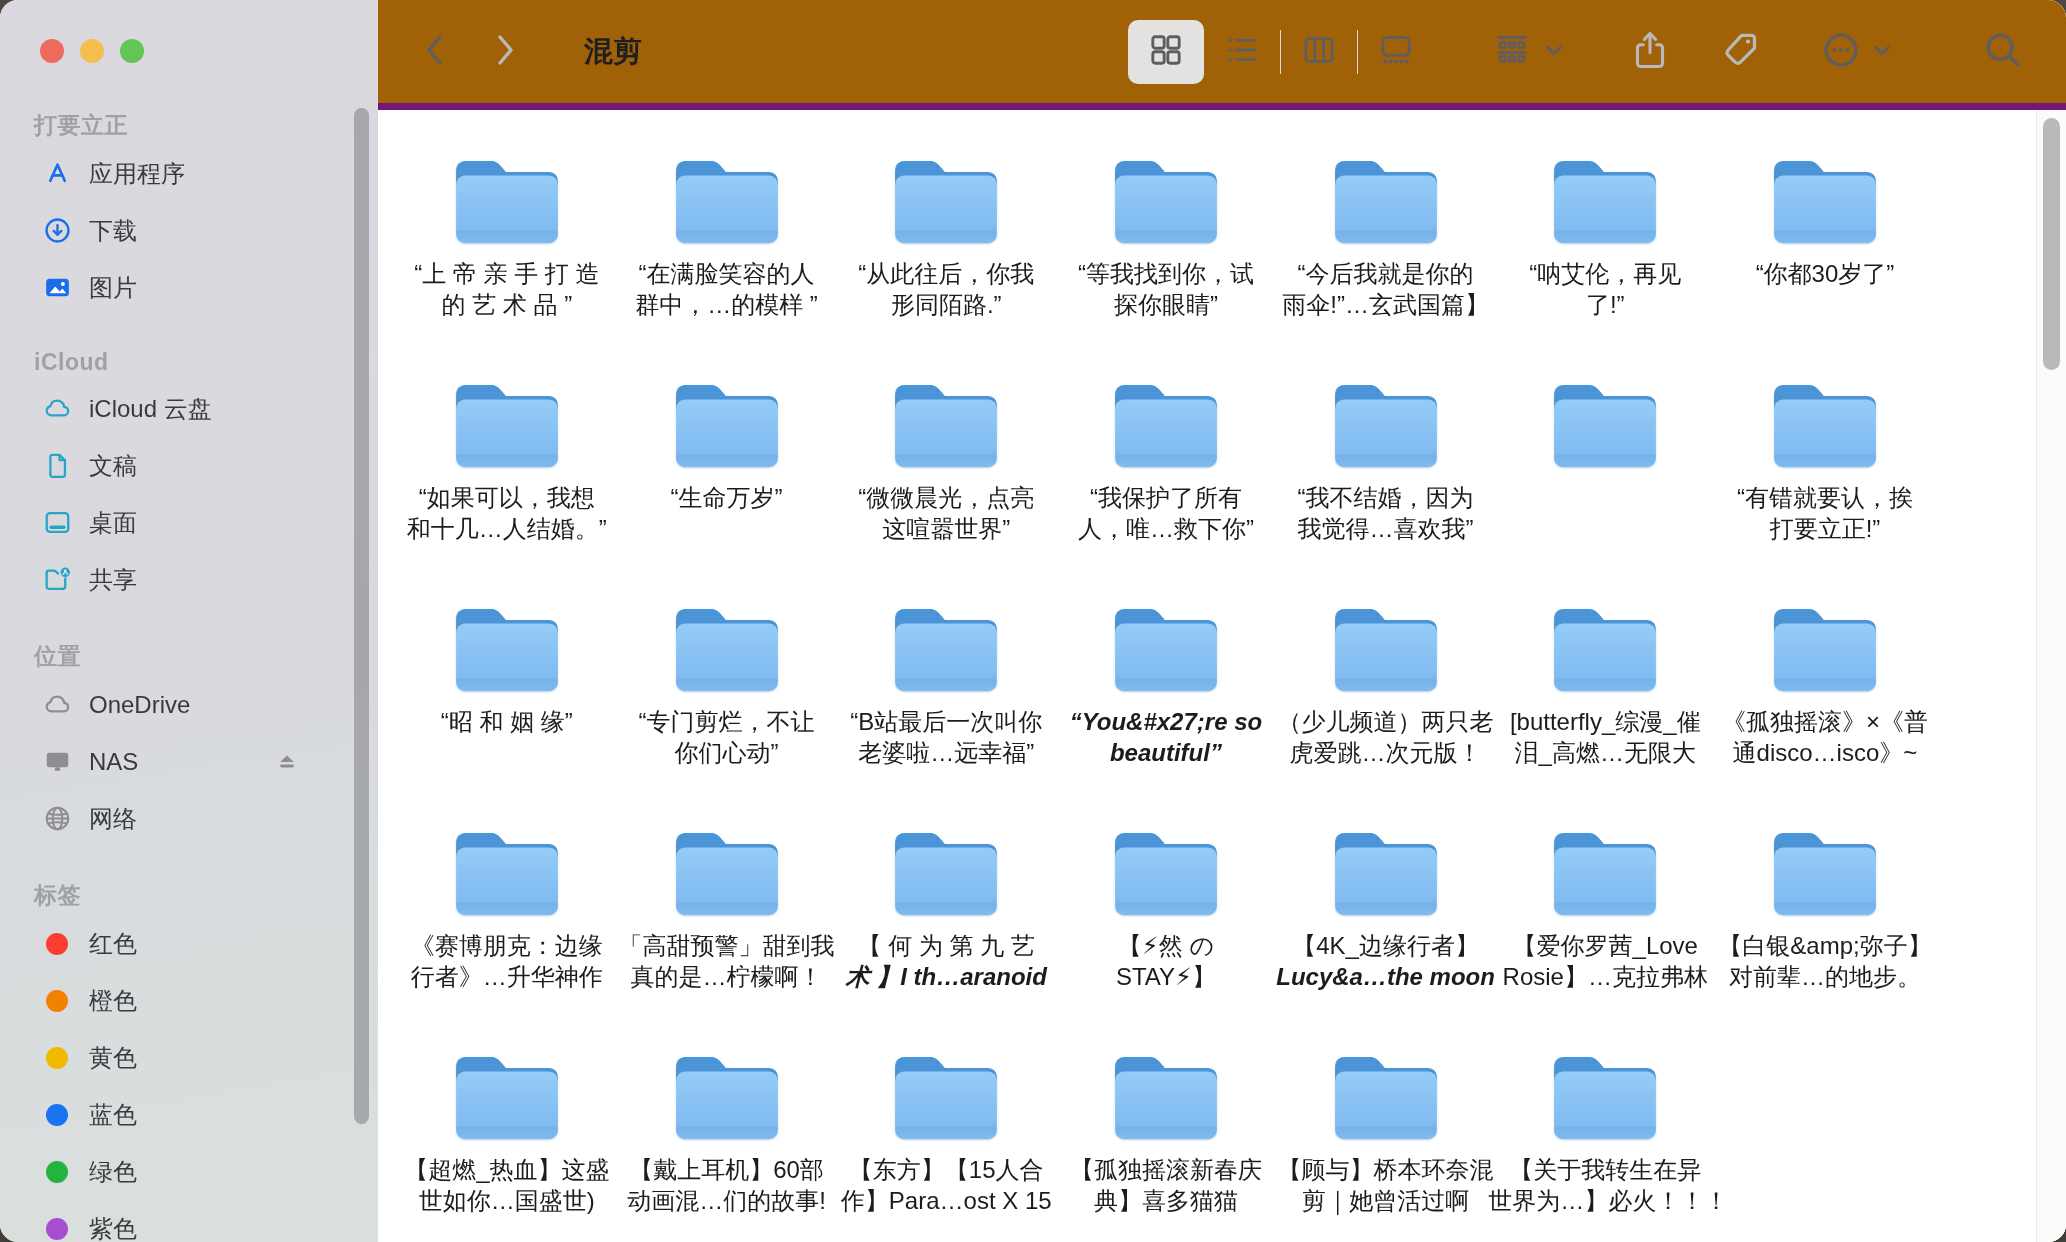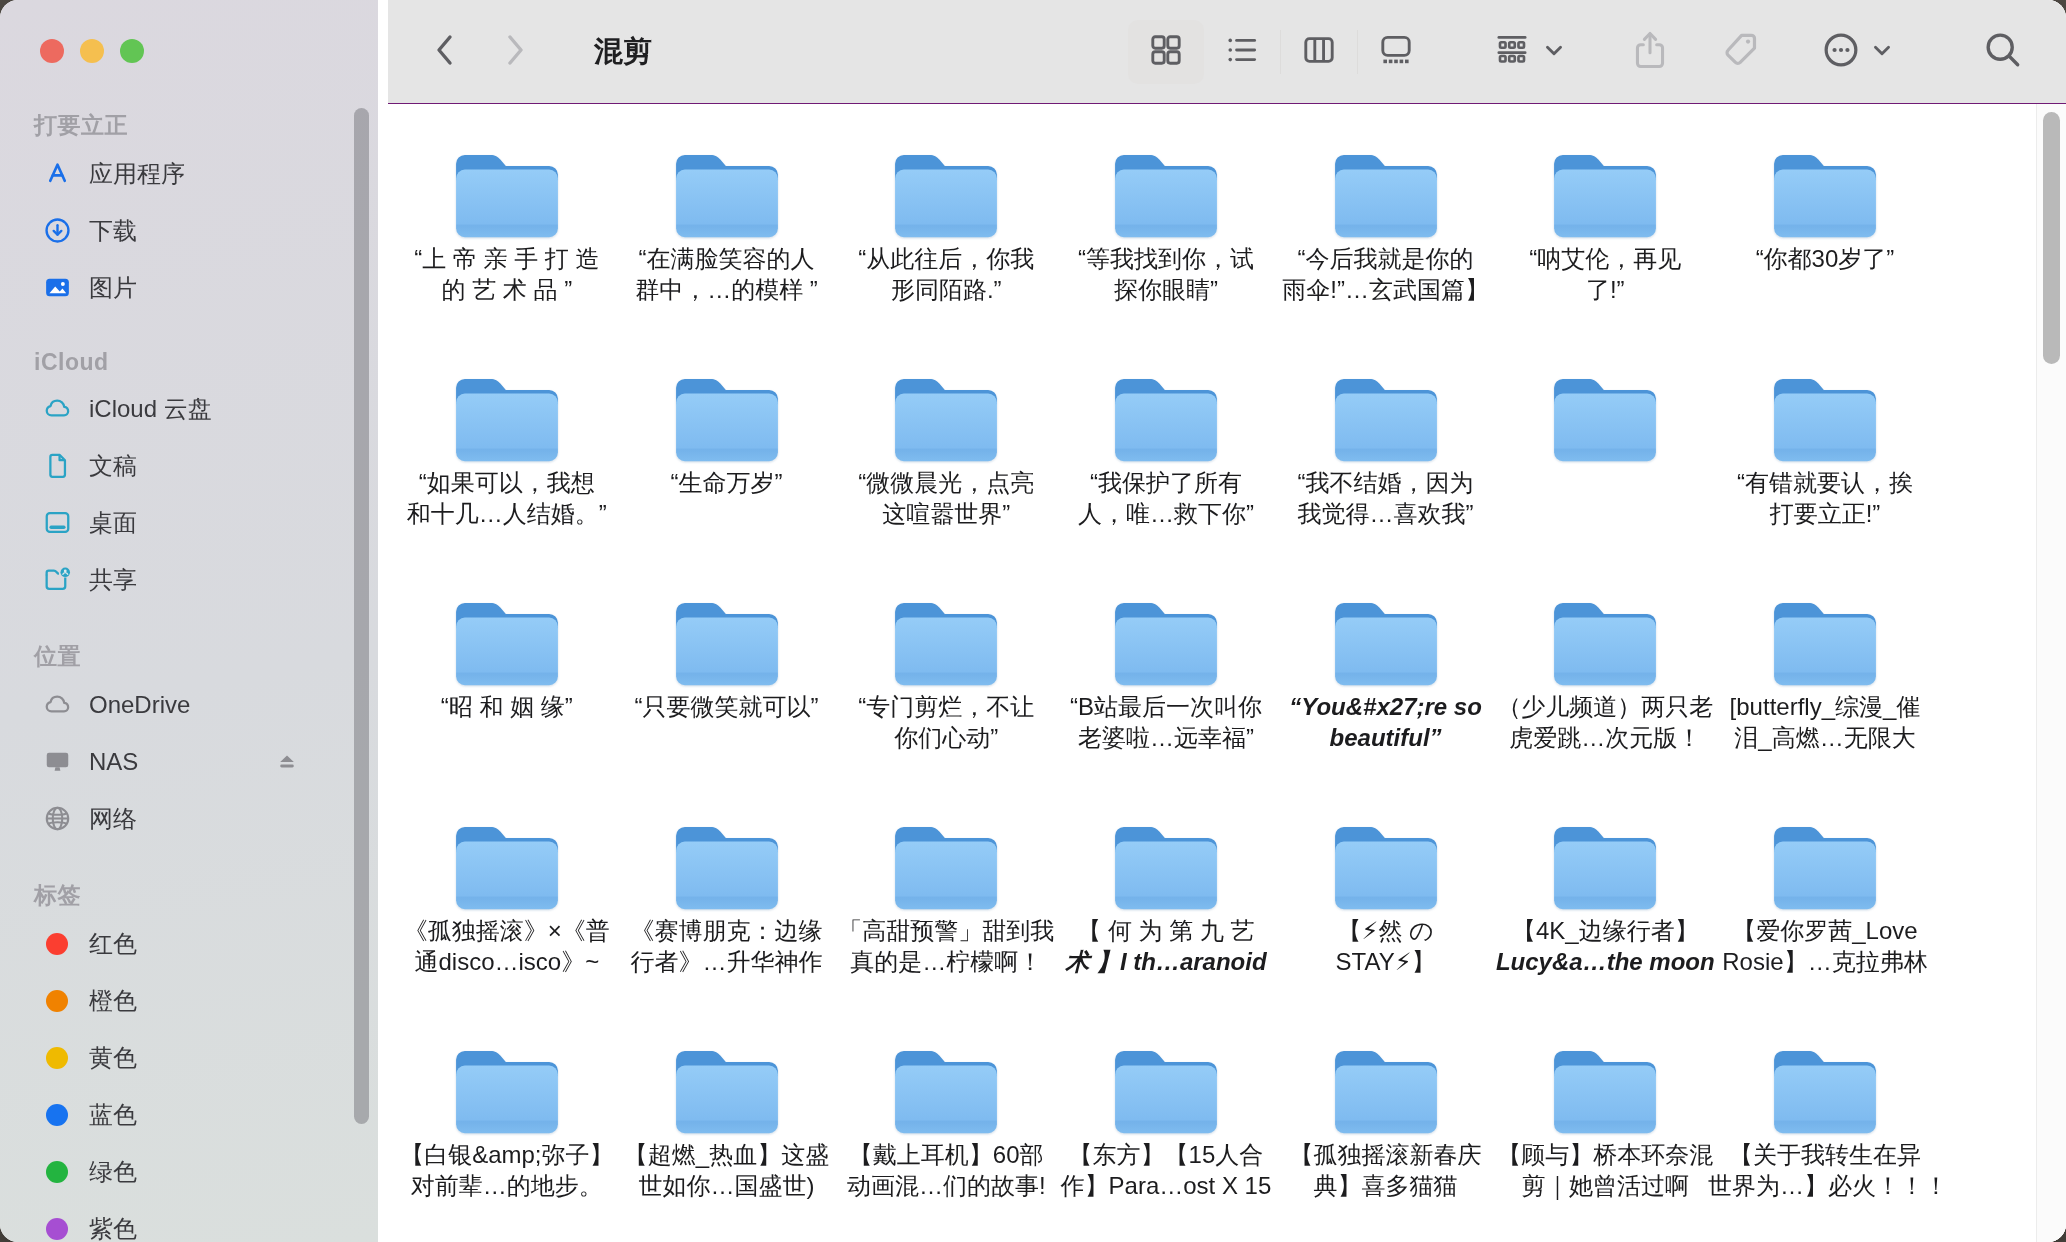--- a/index.html
+++ b/index.html
@@ -17,42 +17,42 @@
   .srow{height:57px;display:flex;align-items:center;padding-left:40px;position:relative;border-radius:12px;}
   .sicon{width:34px;height:34px;display:flex;align-items:center;justify-content:center;margin-right:15px;flex:none;}
   .sicon svg{width:31px;height:31px;}
   .slabel{font-size:24px;color:#3a3a3e;white-space:nowrap;}
   .c-blue{color:#1a6fe9}.c-teal{color:#2aa3c5}.c-gray{color:#8d8d92}
   .tagdot{width:22px;height:22px;border-radius:50%;margin:0 6px;}
   .eject{position:absolute;right:76px;top:14px;width:30px;height:30px;color:#8d8d92;}
 
   
   .main{flex:1;display:flex;flex-direction:column;min-width:0;background:#fff;}
-  .toolbar{height:103px;flex:none;background:#e5e5e5;border-bottom:1px solid #701a75;display:flex;align-items:center;margin-left:10px;}
+  .toolbar{height:103px;flex:none;background:#a16207;border-bottom:7px solid #701a75;display:flex;align-items:center;}
   .tbtn{display:flex;align-items:center;justify-content:center;background:none;border:none;padding:0;cursor:default;}
   .ico{color:#5e5e62;}
   .ico.dis{color:#b9b9bc;}
   .back{margin-left:36px;width:42px;height:56px;}
   .fwd{margin-left:28px;width:42px;height:56px;}
   .title{font-size:29px;font-weight:700;color:#1f1f21;margin-left:58px;white-space:nowrap;}
   .viewgroup{display:flex;align-items:center;margin-left:auto;height:64px;}
   .vbtn{width:76px;height:64px;display:flex;align-items:center;justify-content:center;border-radius:10px;}
   .vbtn.sel{background:#e3e2e1;}
   .vsep{width:1px;height:44px;background:#dddcdb;}
   .groupby{margin-left:58px;display:flex;align-items:center;gap:10px;}
   .share{margin-left:64px;}
   .tagbtn{margin-left:52px;}
   .morebtn{margin-left:56px;display:flex;align-items:center;gap:8px;}
   .searchbtn{margin-left:88px;margin-right:42px;}
 
   .content{flex:1;position:relative;overflow:hidden;background:#fff;}
   .grid{position:absolute;left:19px;top:45px;display:grid;grid-template-columns:repeat(7,219.7px);grid-auto-rows:224px;}
   .cell{display:flex;flex-direction:column;align-items:center;}
   .folder-svg{width:118px;height:94px;flex:none;filter:drop-shadow(0 1px 1px rgba(60,110,160,.25));}
-  .flabel{width:234px;text-align:center;font-size:24px;line-height:31px;color:#1c1c1e;}
+  .flabel{margin-top:9px;width:234px;text-align:center;font-size:24px;line-height:31px;color:#1c1c1e;}
   .l{white-space:nowrap;}
   .l.em{font-weight:700;font-style:italic;}
 
   .v-track{position:absolute;top:0;right:0;bottom:0;width:29px;background:#fbfbfb;border-left:1px solid #ececec;}
   .v-thumb{position:absolute;top:8px;right:6px;width:17px;height:252px;border-radius:9px;background:#b9b9b9;}
 </style>
 </head>
 <body>
 
 <div class="window">
@@ -609,38 +609,20 @@
           <stop offset="0" stop-color="#95ccf7"></stop>
           <stop offset="0.8" stop-color="#7fbbf0"></stop>
           <stop offset="0.83" stop-color="#74b2ea"></stop>
           <stop offset="1" stop-color="#7fbcef"></stop>
         </linearGradient>
       </defs>
       <path d="M8 32 V15 a9 9 0 0 1 9 -9 h26 c5 0 7.6 1.7 10.4 5 l5.4 6.3 H103 a9 9 0 0 1 9 9 V32 z" fill="#4c94d8"></path>
       <rect x="8" y="21" width="104" height="69" rx="9" fill="url(#fgrad)"></rect>
     </svg>
     <div class="flabel">
-      <div class="l l1">“只要微笑就可以”</div>
-
-    </div>
-  </div>
-          <div class="cell">
-    <svg class="folder-svg" viewBox="0 0 120 96">
-      <defs>
-        <linearGradient id="fgrad" x1="0" y1="0" x2="0" y2="1">
-          <stop offset="0" stop-color="#95ccf7"></stop>
-          <stop offset="0.8" stop-color="#7fbbf0"></stop>
-          <stop offset="0.83" stop-color="#74b2ea"></stop>
-          <stop offset="1" stop-color="#7fbcef"></stop>
-        </linearGradient>
-      </defs>
-      <path d="M8 32 V15 a9 9 0 0 1 9 -9 h26 c5 0 7.6 1.7 10.4 5 l5.4 6.3 H103 a9 9 0 0 1 9 9 V32 z" fill="#4c94d8"></path>
-      <rect x="8" y="21" width="104" height="69" rx="9" fill="url(#fgrad)"></rect>
-    </svg>
-    <div class="flabel">
       <div class="l l1">“专门剪烂，不让</div>
       <div class="l l2">你们心动”</div>
     </div>
   </div>
           <div class="cell">
     <svg class="folder-svg" viewBox="0 0 120 96">
       <defs>
         <linearGradient id="fgrad" x1="0" y1="0" x2="0" y2="1">
           <stop offset="0" stop-color="#95ccf7"></stop>
           <stop offset="0.8" stop-color="#7fbbf0"></stop>

